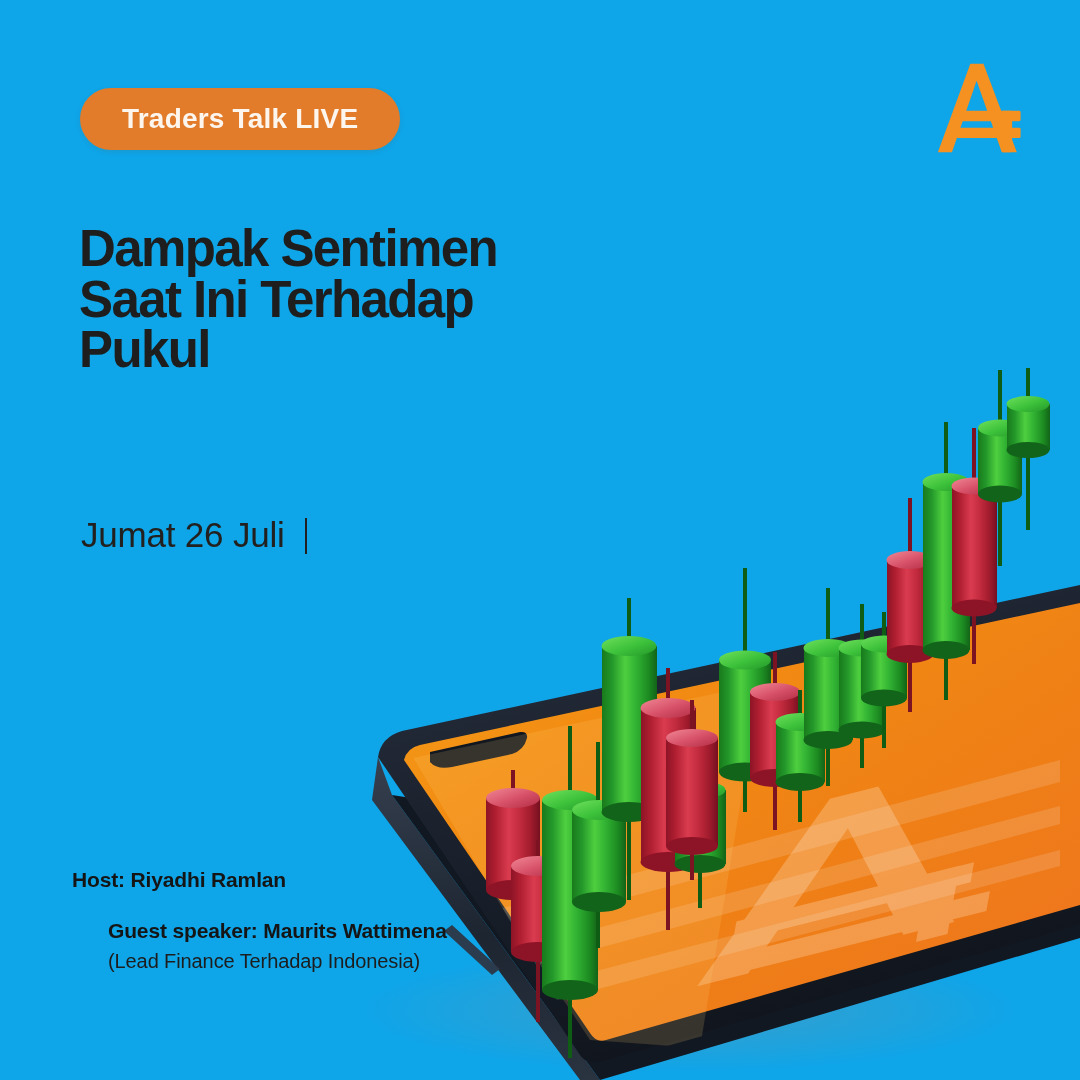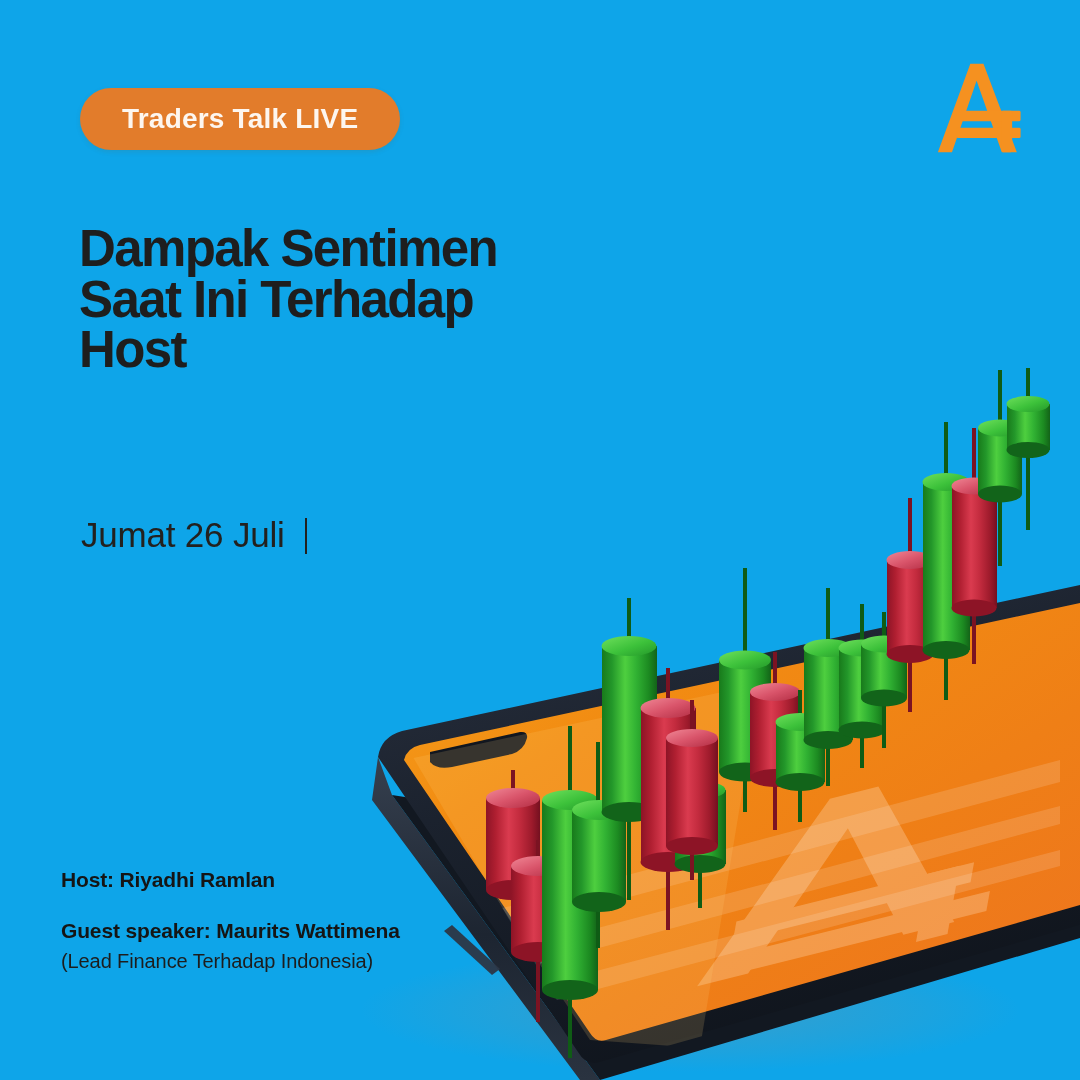--- a/index.html
+++ b/index.html
@@ -48,23 +48,23 @@
     position:absolute;left:81px;top:515px;z-index:5;
     color:#23211f;font-size:35px;letter-spacing:-.2px;white-space:nowrap;
     display:flex;align-items:center;gap:20px;
   }
   .dateline .sep{
     display:inline-block;width:2px;height:36px;background:#23211f;
     transform:translateY(1px);
   }
 
   
-  .credits{position:absolute;left:61px;top:866px;z-index:5;width:470px;}
+  .credits{position:absolute;left:72px;top:866px;z-index:5;width:470px;}
   .credit-block{margin-bottom:24px;}
-  .credit-block:last-child{margin-bottom:0;}
+  .credit-block:last-child{margin-bottom:0;margin-left:36px;}
   .credit-name{
     color:#151515;font-size:21px;font-weight:bold;letter-spacing:-.15px;
     line-height:1.3;white-space:nowrap;
   }
   .credit-role{
     color:#1d1d1d;font-size:20px;letter-spacing:-.1px;line-height:1.35;
     margin-top:3px;white-space:nowrap;
   }
 </style>
 </head>
@@ -319,21 +319,21 @@
     </svg>
   </div>
 
   <div class="badge">
     <span>Traders Talk LIVE</span>
   </div>
 
   <h1 class="headline">
     <span class="ln">Dampak Sentimen</span>
     <span class="ln">Saat Ini Terhadap</span>
-    <span class="ln">Host</span>
+    <span class="ln">Pukul</span>
   </h1>
 
   <div class="dateline">
     <span>Jumat 26 Juli</span>
     <span class="sep"></span>
   </div>
 
   <div class="credits">
     <div class="credit-block">
       <div class="credit-name">Host: Riyadhi Ramlan</div>

